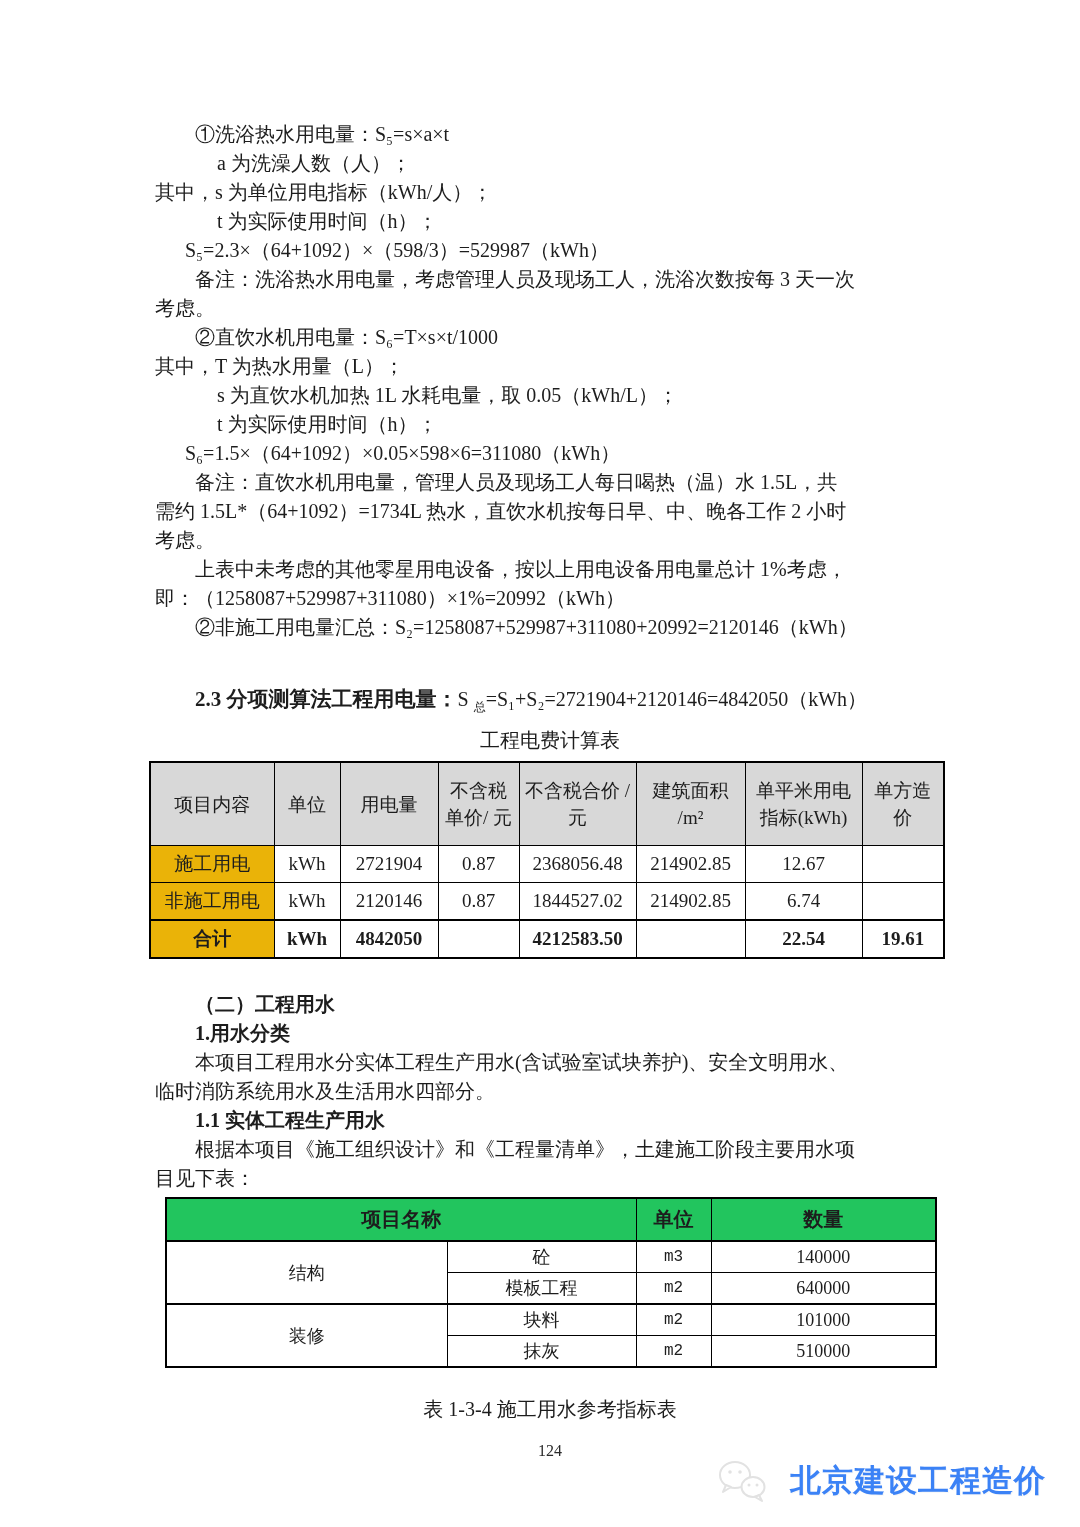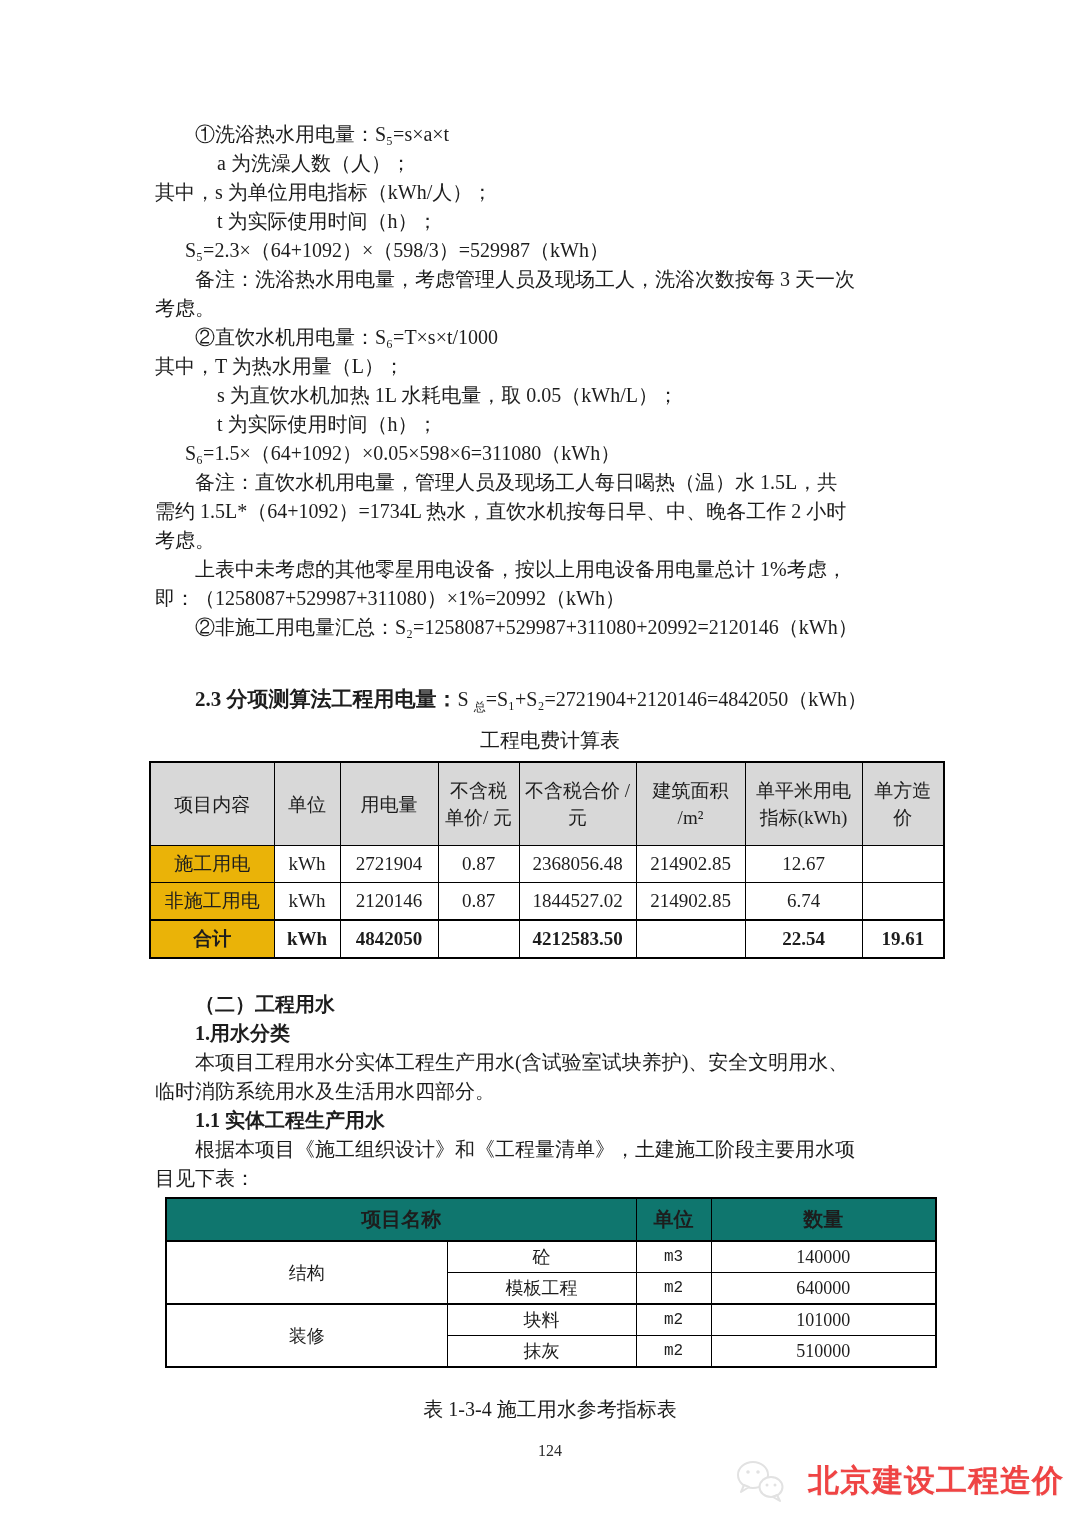--- a/index.html
+++ b/index.html
@@ -26,30 +26,30 @@
   .t1 th,.t1 td{border:1px solid #000;text-align:center;padding:0 3px;overflow:hidden;}
   .t1 th{background:#d8d8d8;height:82px;font-weight:normal;font-size:19px;line-height:27px;}
   .t1 td{height:36px;font-size:19px;}
   .t1 td.rowhead{background:#eab308;}
   .t1 tr.total td{border-top:2px solid #000;font-weight:bold;}
   .sec2{margin-top:31px;}
   table.t2{
     border-collapse:collapse;table-layout:fixed;width:770px;margin-left:10px;margin-top:4px;
     border:2px solid #000;
   }
-  .t2 th{background:#0f766e;border:1px solid #000;height:39px;font-size:20px;font-weight:bold;text-align:center;}
+  .t2 th{background:#22c55e;border:1px solid #000;height:39px;font-size:20px;font-weight:bold;text-align:center;}
   .t2 th.span-head{border-bottom:2px solid #000;}
   .t2 td{border:1px solid #000;height:28px;text-align:center;font-size:18px;overflow:hidden;}
   .t2 td.unit{font-family:"Liberation Mono","DejaVu Sans Mono",monospace;font-size:16px;}
   .t2 tr.gstart td{border-top:2px solid #000;}
   .caption{text-align:center;margin-top:27px;font-size:20px;line-height:28px;}
   .pageno{text-align:center;margin-top:17px;font-size:16px;line-height:22px;color:#2a2a2a;}
   .watermark{
-    position:absolute;right:16px;top:1458px;display:flex;align-items:center;gap:21px;
-    color:#ef4444;font-size:31px;font-weight:bold;letter-spacing:1px;
+    position:absolute;right:34px;top:1458px;display:flex;align-items:center;gap:21px;
+    color:#3b82f6;font-size:31px;font-weight:bold;letter-spacing:1px;
     text-shadow:1px 1px 0 #f7f7f7;
     font-family:"Liberation Sans","DejaVu Sans",sans-serif;
   }
   .watermark svg{display:block;}
 </style>
 </head>
 <body>
 
 <div class="content">
 

